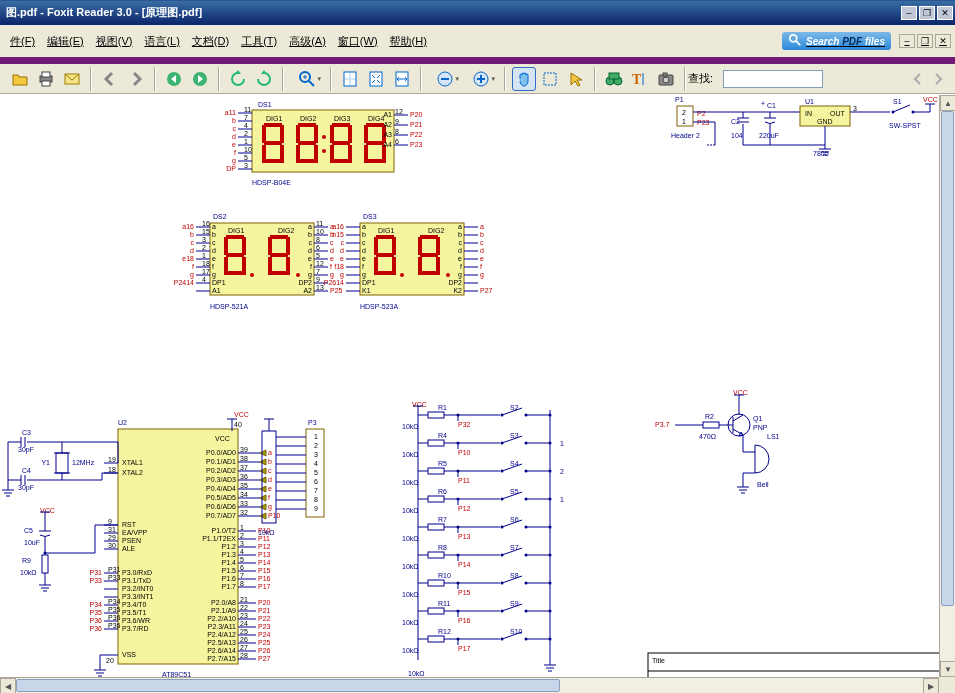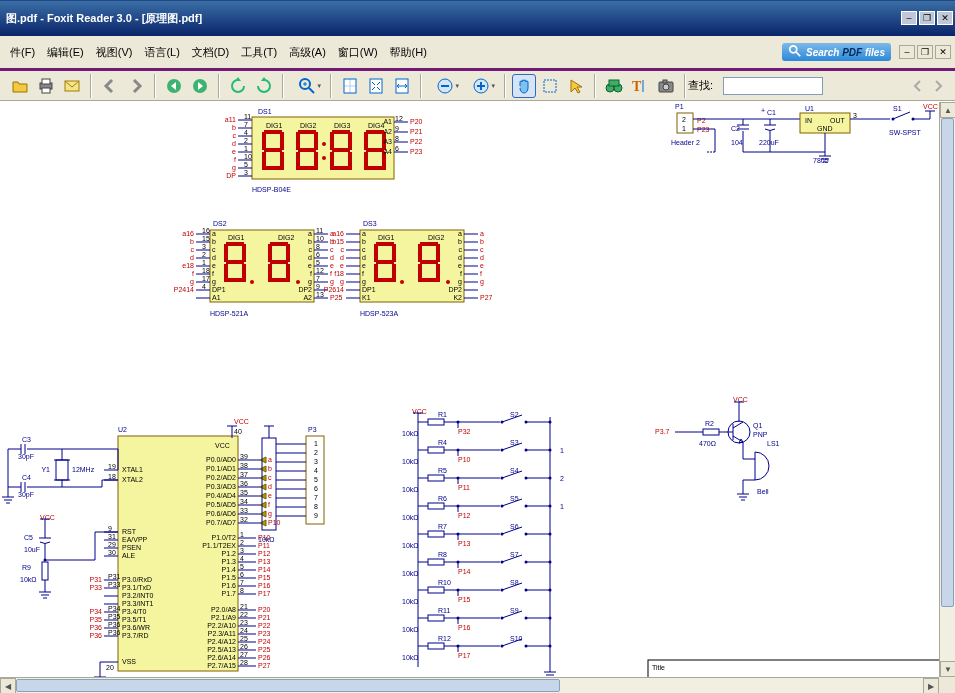--- a/index.html
+++ b/index.html
@@ -1,21 +1,21 @@
 <!DOCTYPE html>
 <html><head>
 <meta charset="utf-8">
 <style>
 * { margin: 0; padding: 0; box-sizing: border-box; }
 body { font-family: Tahoma, "Microsoft YaHei", sans-serif; font-size: 11px; background: #ece9d8; width: 955px; height: 693px; overflow: hidden; display: flex; flex-direction: column; }
-.titlebar { background: linear-gradient(to bottom, #0a246a 0%, #3a6ea5 3%, #0a246a 100%); color: #fff; height: 36px; display: flex; align-items: center; padding: 0 2px; font-size: 11px; }
+.titlebar { background: linear-gradient(to bottom, #0a246a 0%, #3a6ea5 3%, #0a246a 100%); color: #fff; height: 25px; display: flex; align-items: center; padding: 0 2px; font-size: 11px; }
 .titlebar .title-text { flex: 1; padding-left: 4px; font-weight: bold; }
 .window-btns { display: flex; gap: 2px; }
 .window-btn { width: 16px; height: 14px; background: #c0c7d6; border: 1px solid #fff; display:flex; align-items:center; justify-content:center; font-size:9px; color:#000; cursor:pointer;}
-.menubar { background: #ece9d8; height: 20px; display: flex; align-items: center; padding: 16px 4px; border-bottom:3px solid #701a75; justify-content: space-between;}
+.menubar { background: #ece9d8; height: 20px; display: flex; align-items: center; padding: 16px 4px; border-bottom:7px solid #701a75; justify-content: space-between; text-decoration: underline;}
 .menubar-left { display:flex; }
 .menu-item { padding: 2px 6px; cursor: pointer; }
 .search-promo { background: linear-gradient(to bottom,#7db9e8 0%, #2b88d9 100%); display:flex; align-items:center; padding:1px 6px; gap:4px; border-radius:3px;}
 .search-promo .magnify svg { width:14px; height:14px; }
 .search-promo .txt { color:#002b5c; font-size:10px; font-style:italic; font-weight:bold;}
 .search-promo .txt .light{ color:#fff; }
 .wb2 { display:flex; gap:2px; margin-left:4px;}
 .wb2 .window-btn{ background:#ece9d8; border:1px solid #aca899;}
 .toolbar { background:#ece9d8; height:30px; border-bottom:1px solid #aca899; display:flex; align-items:center; padding:0 4px; gap:0; }
 .tb-group { display:flex; align-items:center; gap:2px; padding:0 4px; }

